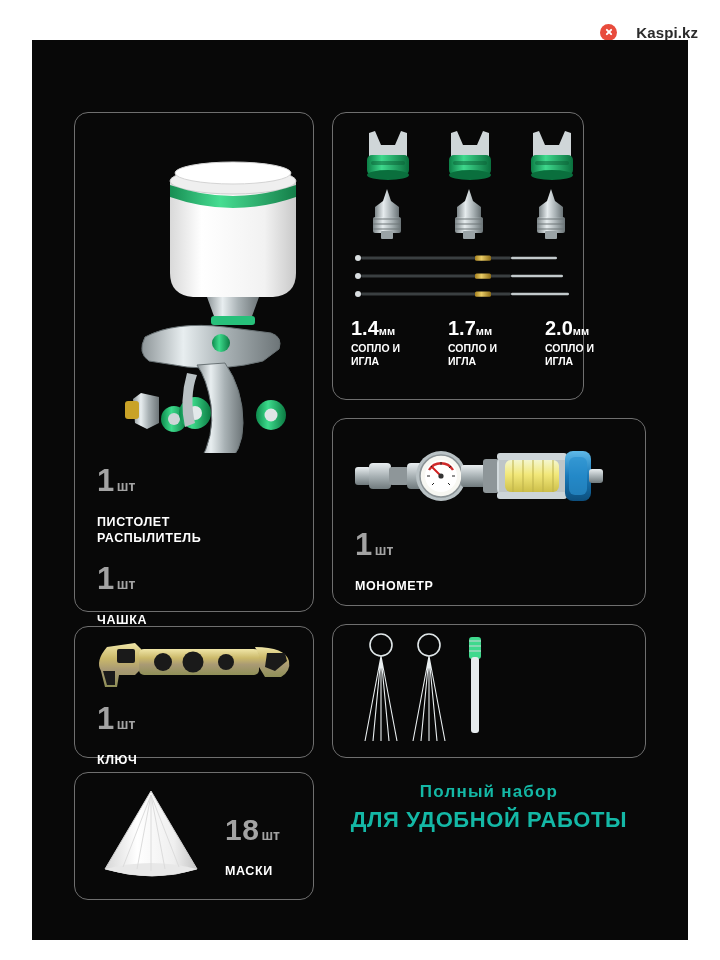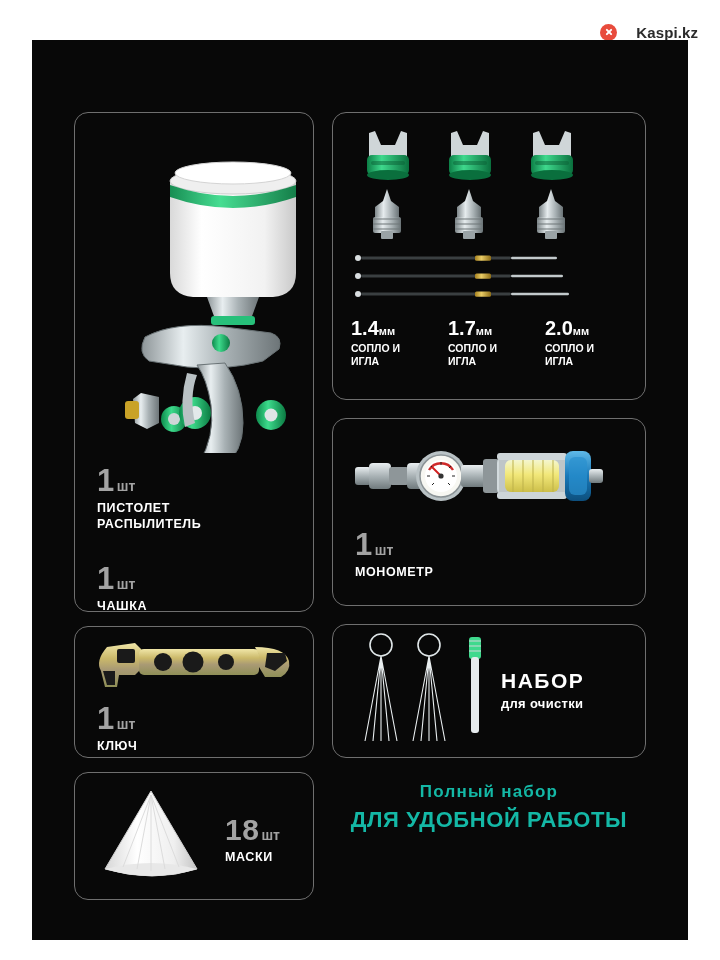--- a/index.html
+++ b/index.html
@@ -49,32 +49,32 @@
     border: 1.5px solid #6f6f6f;
     border-radius: 14px;
     background: transparent;
   }
 
   .qty { color: #a3a3a3; font-weight: 700; line-height: 1; }
   .qty .num { font-size: 31px; letter-spacing: .5px; }
   .qty .unit { font-size: 14px; font-weight: 700; margin-left: 2px; }
   .caption {
     color: #fff; font-size: 12.5px; font-weight: 700;
-    letter-spacing: .6px; line-height: 1.25; margin-top: 5px;
+    letter-spacing: .6px; line-height: 1.25; margin-top: 19px;
     text-transform: uppercase;
   }
 
   
   #card-gun { left: 42px; top: 72px; width: 240px; height: 500px; }
   .gun-wrap { position: absolute; left: 0; top: 10px; width: 240px; height: 330px; }
   .gun-text { position: absolute; left: 22px; top: 352px; }
   .gun-text2 { position: absolute; left: 22px; top: 450px; }
 
   
-  #card-nozzles { left: 300px; top: 72px; width: 314px; height: 288px; }
+  #card-nozzles { left: 300px; top: 72px; width: 252px; height: 288px; }
   .nozzle-svg { position: absolute; left: 12px; top: 14px; }
   .nozzle-specs {
     position: absolute; left: 18px; top: 205px; width: 280px;
     display: flex; justify-content: space-between;
   }
   .spec { width: 86px; }
   .spec .val { color: #fff; font-weight: 700; font-size: 20px; line-height: 1; }
   .spec .val .mm { font-size: 11px; font-weight: 700; }
   .spec .lbl { color: #fff; font-size: 10.5px; font-weight: 700; line-height: 1.25; margin-top: 4px; text-transform: uppercase; }
 
@@ -425,24 +425,20 @@
           </g>
           <rect x="114" y="4" width="12" height="22" rx="3" fill="#3fd98d"></rect>
           <rect x="116" y="24" width="8" height="76" rx="3" fill="#e6ebed"></rect>
           <g stroke="#cfd6d8" stroke-width="1">
             <line x1="114" y1="8" x2="126" y2="8"></line>
             <line x1="114" y1="13" x2="126" y2="13"></line>
             <line x1="114" y1="18" x2="126" y2="18"></line>
           </g>
         </svg>
       </div>
-      <div class="clean-text">
-        <div class="t1">НАБОР</div>
-        <div class="t2">для очистки</div>
-      </div>
     </div>
 
     <div class="card" id="card-masks">
       <div class="mask-svg">
         <svg width="120" height="100" viewBox="0 0 120 100">
           <defs>
             <linearGradient id="coneG" x1="0" y1="0" x2="1" y2="0">
               <stop offset="0" stop-color="#d7d7d7"></stop>
               <stop offset="0.35" stop-color="#ffffff"></stop>
               <stop offset="0.75" stop-color="#efefef"></stop>

